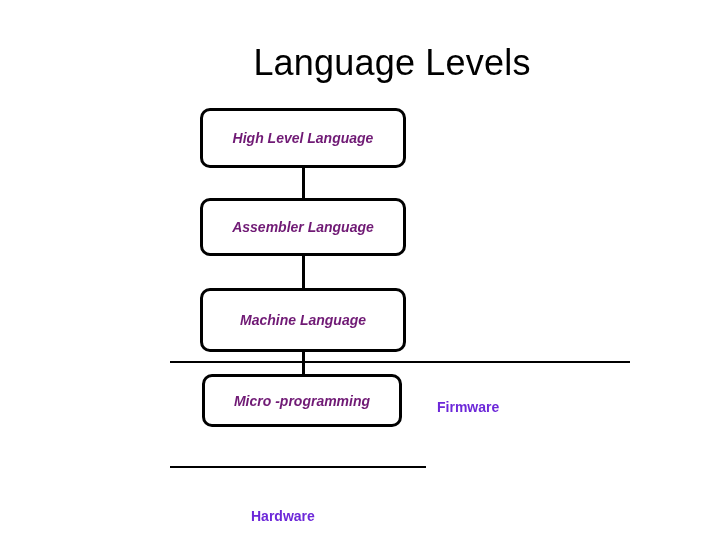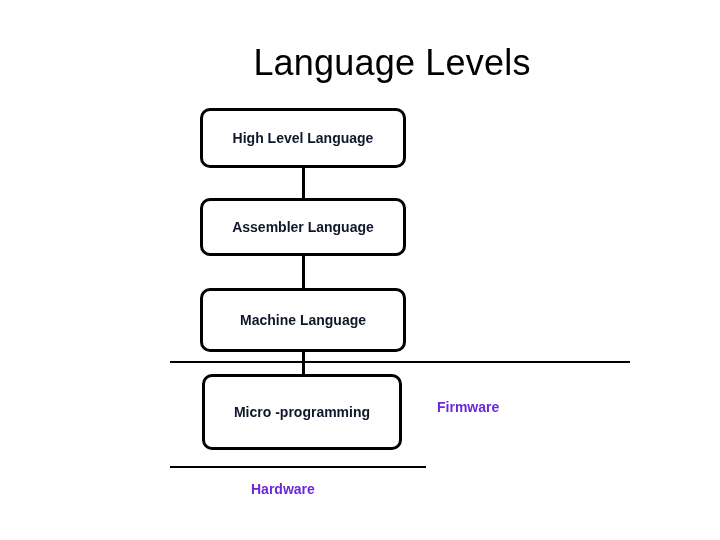--- a/index.html
+++ b/index.html
@@ -34,23 +34,24 @@
     position: absolute;
     box-sizing: border-box;
     border: 3px solid #000000;
     border-radius: 10px;
     background: #ffffff;
     display: flex;
     align-items: center;
     justify-content: center;
     font-size: 14px;
     font-weight: bold;
-    color: #0f172a;
+    color: #701a75;
     text-align: center;
     z-index: 3;
+    font-style: italic;
   }
   .connector {
     position: absolute;
     width: 3px;
     background: #000000;
     z-index: 1;
   }
   .rule {
     position: absolute;
     height: 2px;
@@ -85,21 +86,21 @@
   </div>
 
   <div class="box" style="left:200px; top:198px; width:206px; height:58px;">
     <span>Assembler Language</span>
   </div>
 
   <div class="box" style="left:200px; top:288px; width:206px; height:64px;">
     <span>Machine Language</span>
   </div>
 
-  <div class="box" style="left:202px; top:374px; width:200px; height:76px;">
+  <div class="box" style="left:202px; top:374px; width:200px; height:53px;">
     <span>Micro -programming</span>
   </div>
 
   <div class="caption" style="left:437px; top:399px;">Firmware</div>
 
-  <div class="caption" style="left:251px; top:481px;text-align:right;">Hardware</div>
+  <div class="caption" style="left:251px; top:508px;text-align:right;">Hardware</div>
 
 </div>
 
 </body></html>

